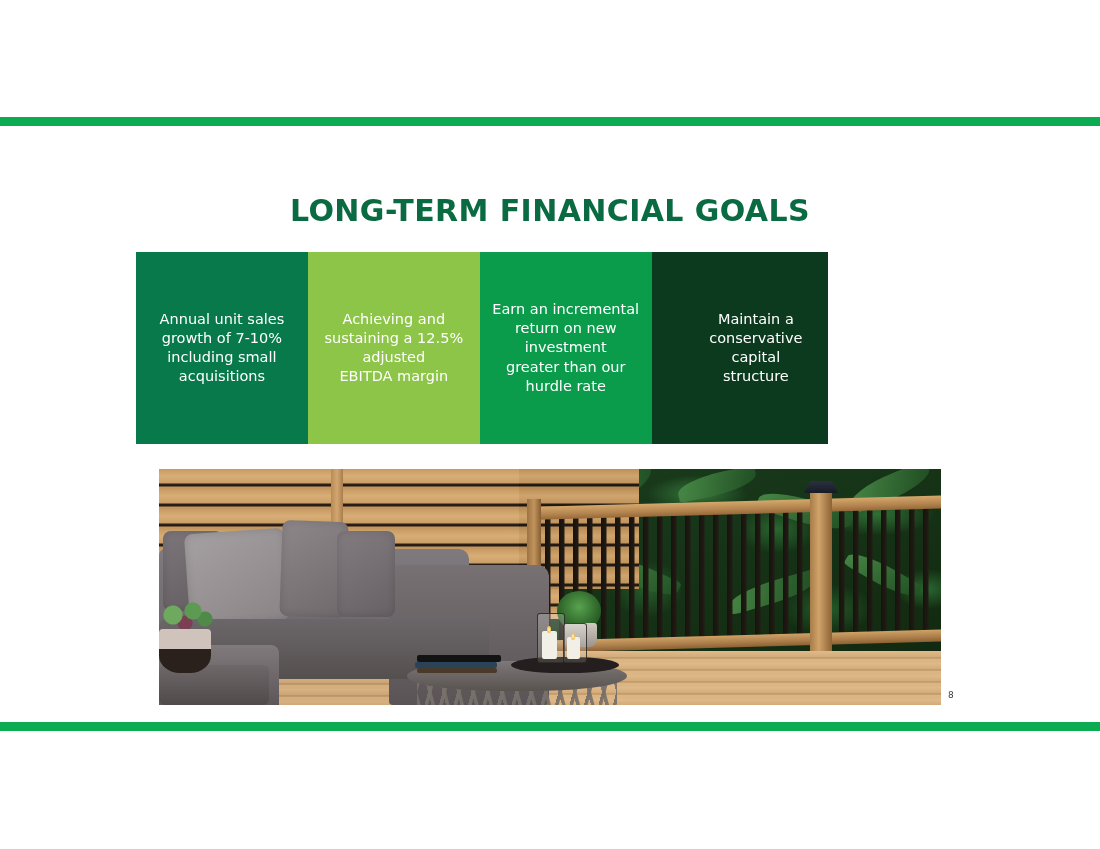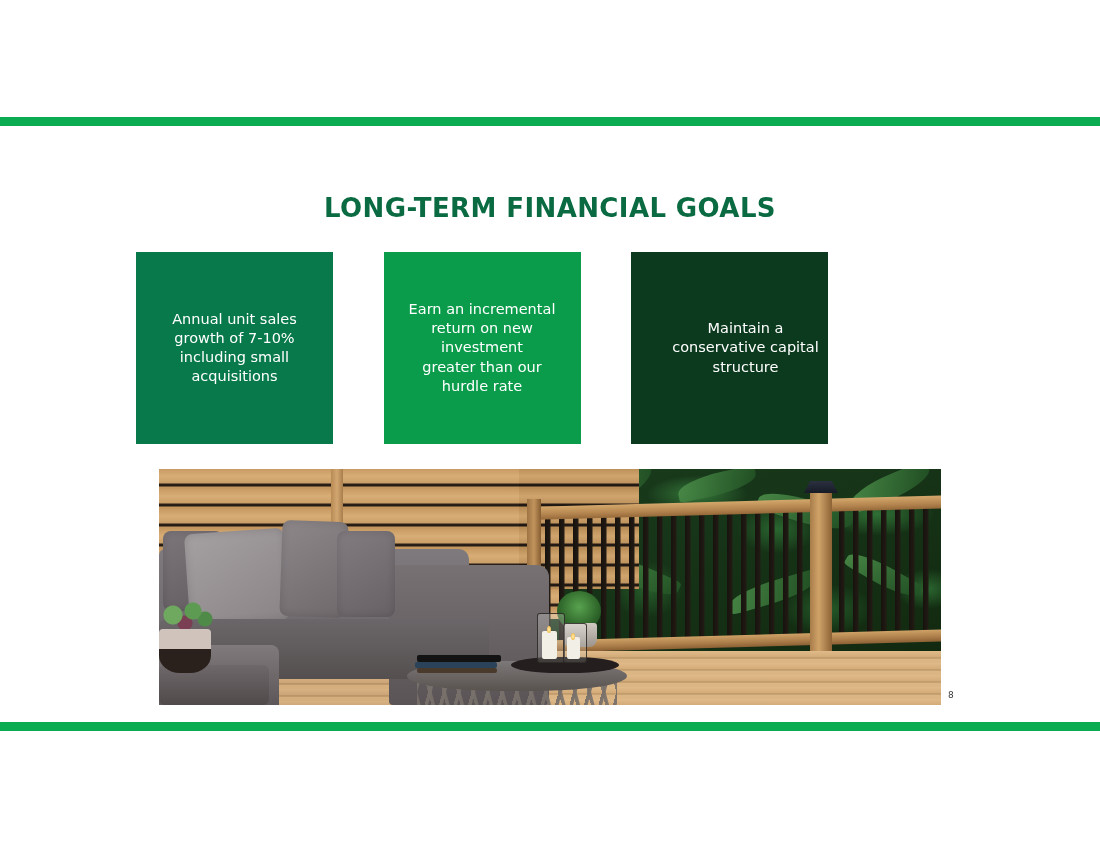--- a/index.html
+++ b/index.html
@@ -31,21 +31,21 @@
   .rule-top { top: 117px; }
   .rule-bottom { top: 722px; }
 
   .slide-title {
     position: absolute;
     left: 0;
     top: 193px;
     width: 1100px;
     text-align: center;
     font-family: "DejaVu Sans", sans-serif;
-    font-size: 26px;
+    font-size: 30px;
     font-weight: bold;
     letter-spacing: 0.4px;
     color: #0a6b42;
   }
 
   .goal-row {
     position: absolute;
     left: 136px;
     top: 252px;
     width: 692px;
@@ -304,20 +304,26 @@
 
   <div class="goal-row">
 
     <div class="goal-box" style="background:#08794a;">
       <div class="goal-text">Annual unit sales
 growth of 7-10%
 including small
 acquisitions</div>
     </div>
 
+    <div class="goal-box" style="background:#8cc547;">
+      <div class="goal-text">Achieving and
+sustaining a 12.5%
+adjusted
+EBITDA margin</div>
+    </div>
 
     <div class="goal-box" style="background:#0a9c4a;">
       <div class="goal-text">Earn an incremental
 return on new
 investment
 greater than our
 hurdle rate</div>
     </div>
 
     <div class="goal-box" style="background:#0c3a1e;padding-left:40px;">

